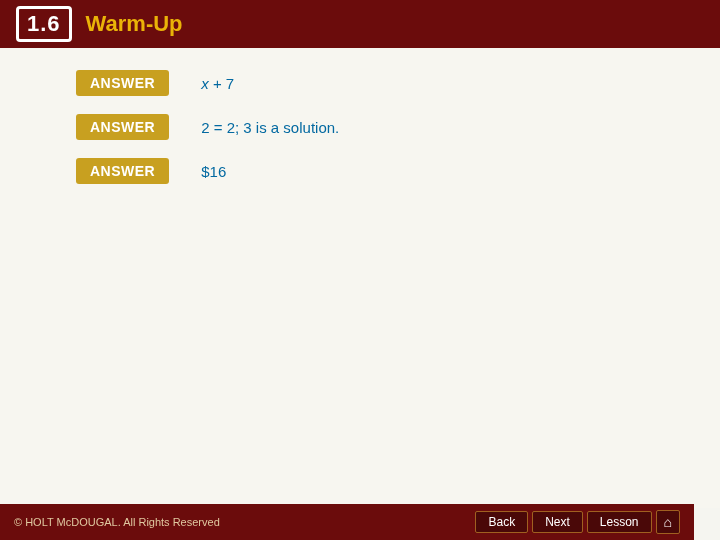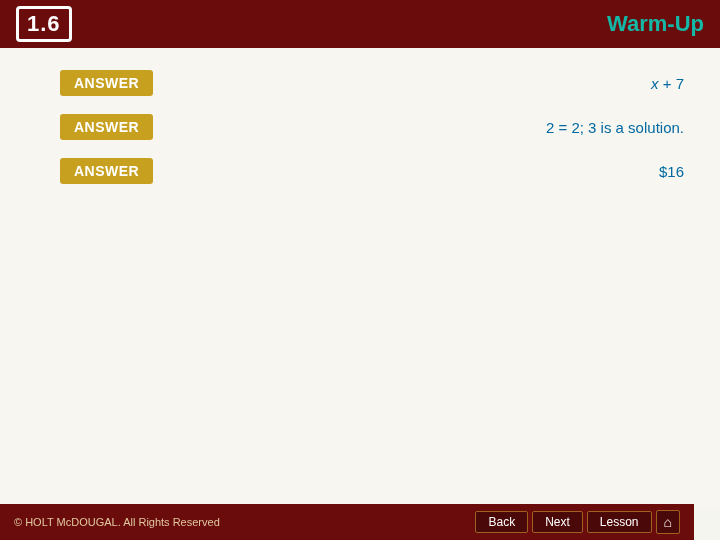--- a/index.html
+++ b/index.html
@@ -1,15 +1,15 @@
 <!DOCTYPE html>
 <html><head>
   <meta charset="utf-8">
   <style>
-    * { box-sizing: border-box; margin: 0; padding: 0; justify-content: space-between; }
+    * { box-sizing: border-box; margin: 0; padding: 0; }
 
     body {
       width: 720px;
       height: 540px;
       font-family: Arial, sans-serif;
       background: #f5f5f0;
       overflow: hidden;
       position: relative;
     }
 
@@ -28,21 +28,21 @@
       border: 3px solid #fff;
       color: #fff;
       font-size: 22px;
       font-weight: bold;
       padding: 2px 8px;
       border-radius: 4px;
       letter-spacing: 1px;
     }
 
     .header-title {
-      color: #14b8a6;
+      color: #eab308;
       font-size: 22px;
       font-weight: bold;
     }
 
     
     .content {
       background: #f7f6f0;
       padding: 22px 36px 10px 36px;
       min-height: 460px;
     }
@@ -59,22 +59,22 @@
     }
 
     .question-number {
       font-weight: bold;
       margin-right: 6px;
     }
 
     .answer-row {
       display: flex;
       align-items: center;
-      gap: 24px;
-      margin-left: 24px;
+      gap: 32px;
+      margin-left: 40px;
     }
 
     .answer-btn {
       background: #c8a020;
       color: #fff;
       font-size: 14px;
       font-weight: bold;
       padding: 5px 14px;
       border: none;
       border-radius: 3px;

